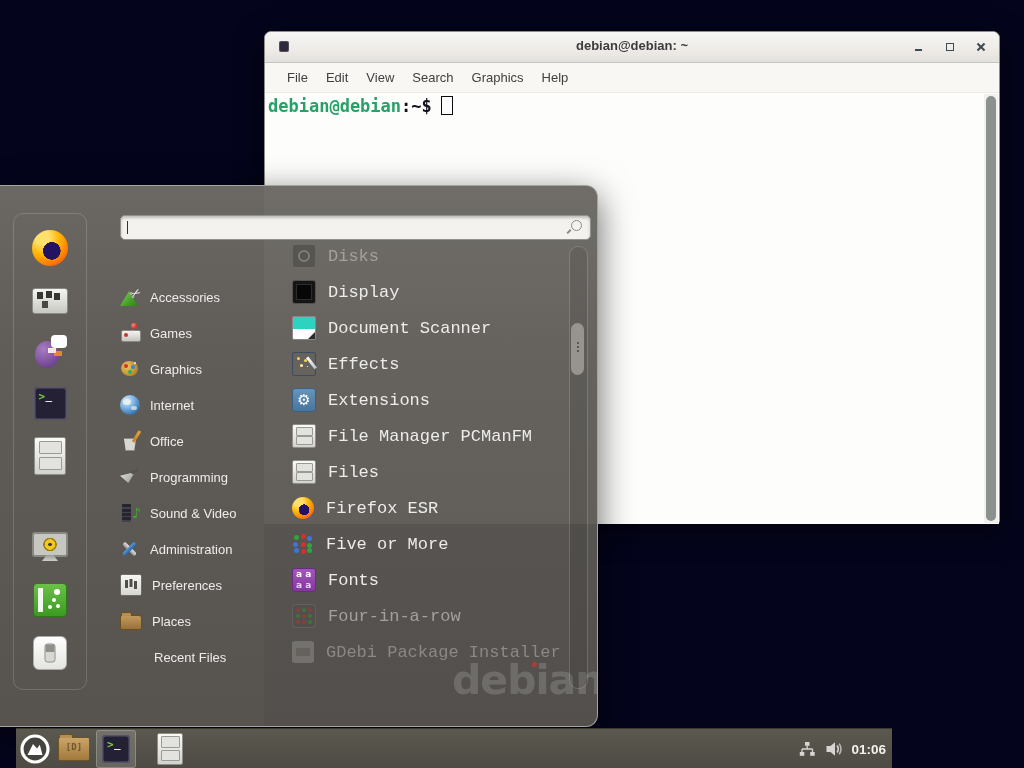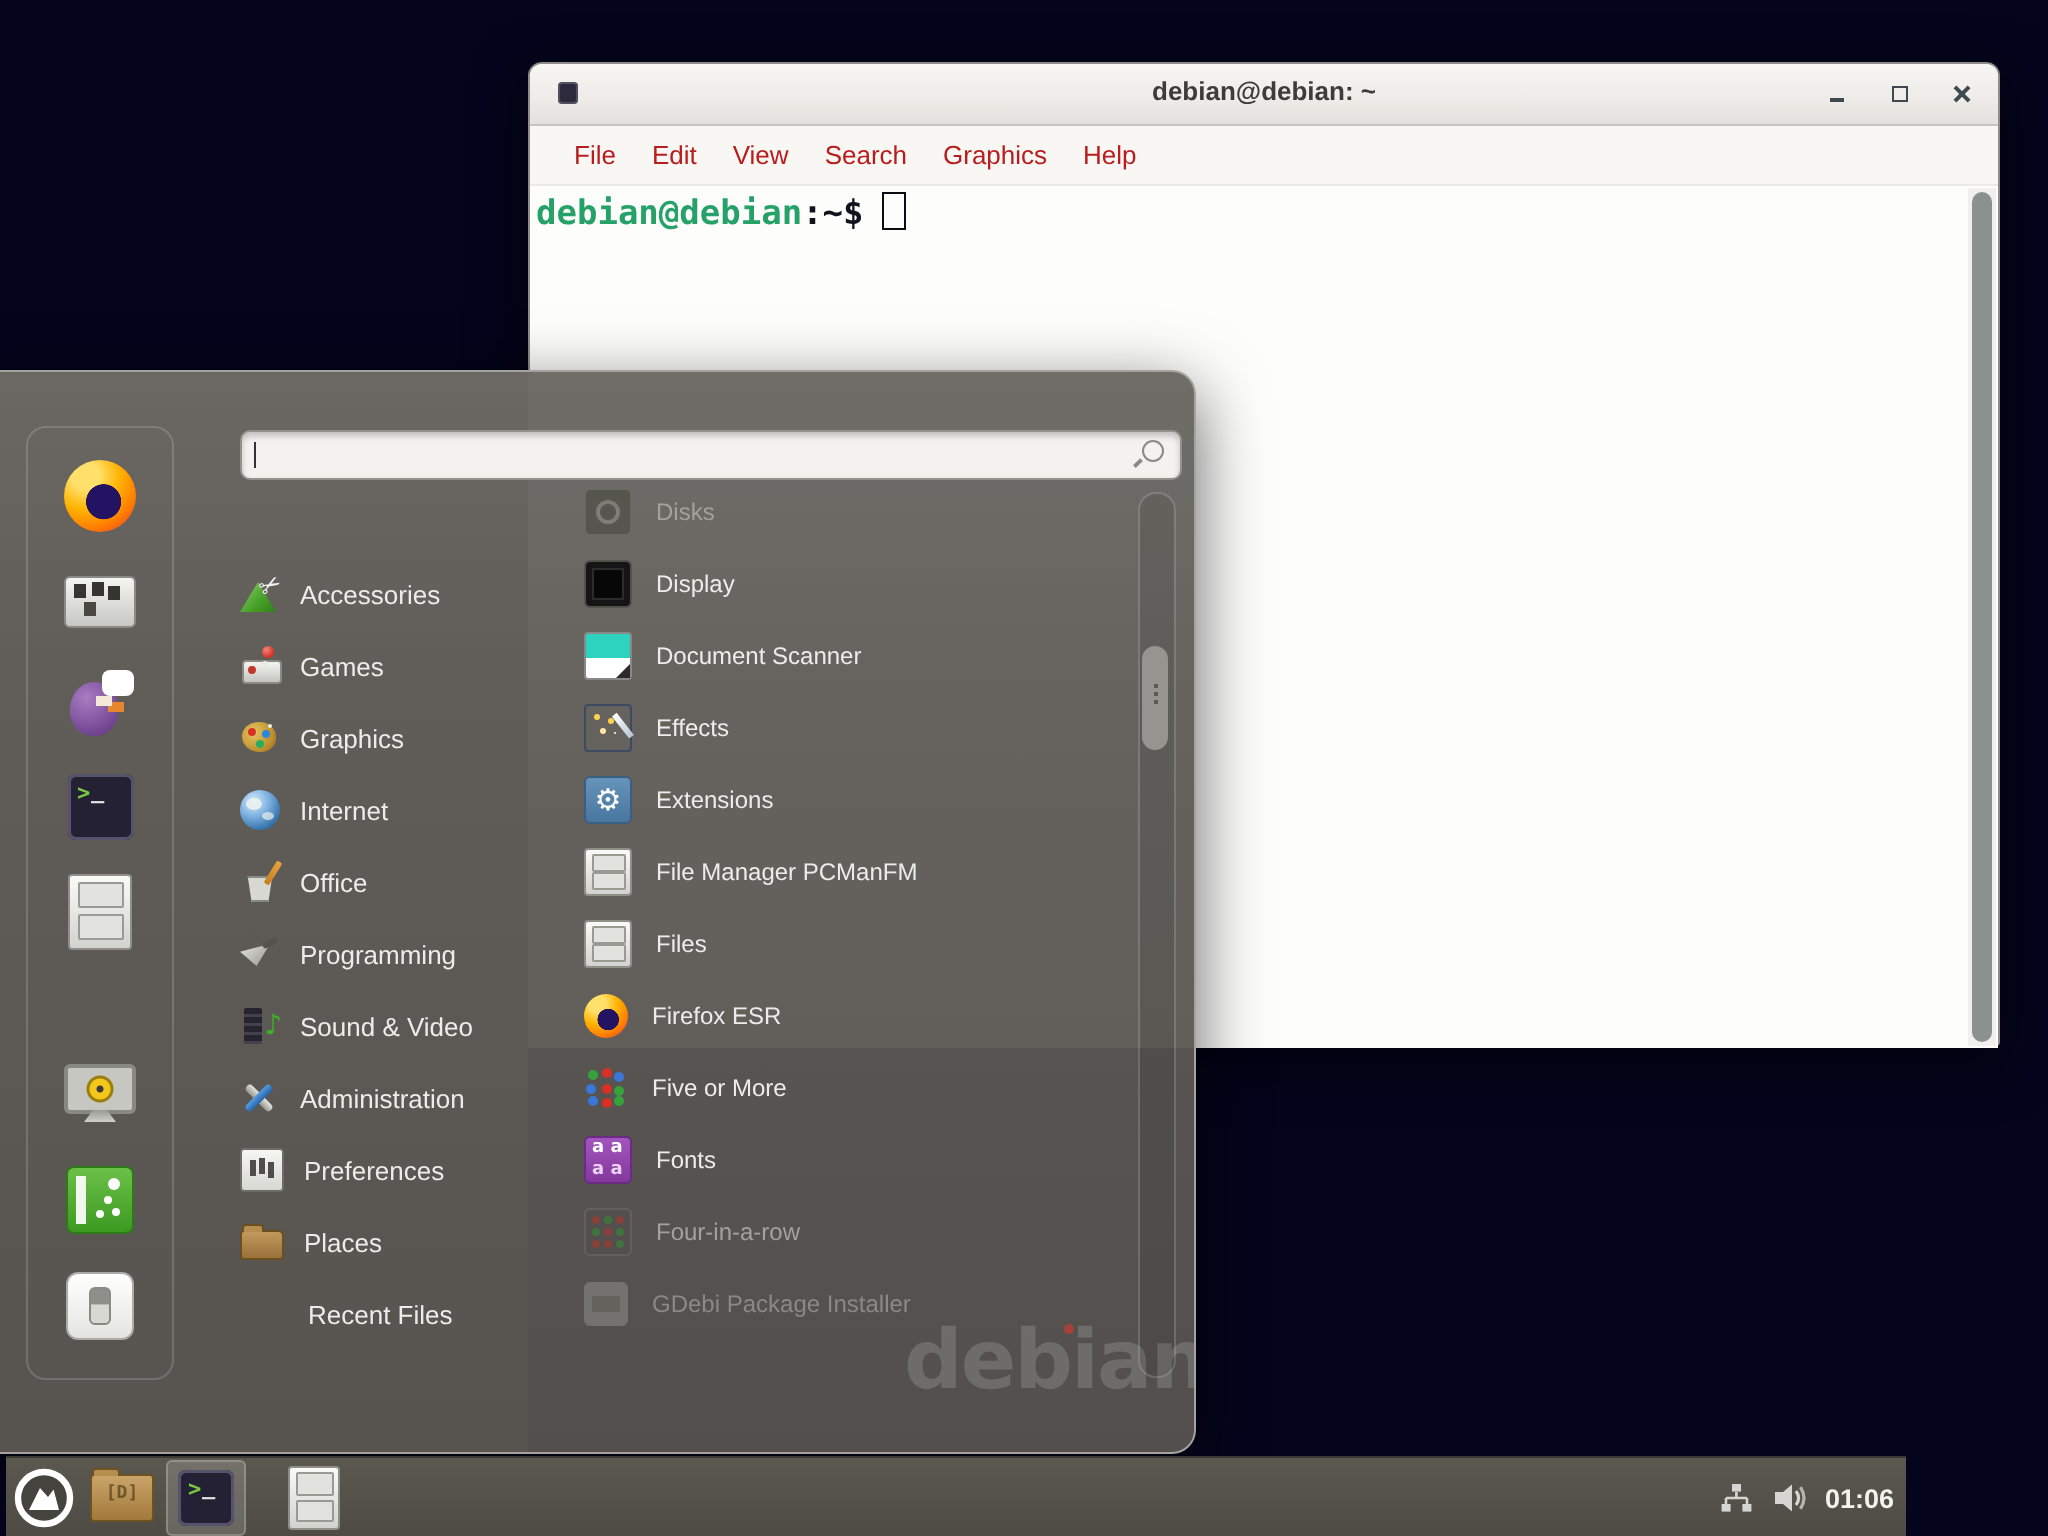--- a/index.html
+++ b/index.html
@@ -15,21 +15,21 @@
     border-radius:2px;box-shadow:inset 0 0 0 1px rgba(255,255,255,.18);}
   .title-text{position:absolute;left:0;right:0;top:6px;text-align:center;font-size:13px;font-weight:bold;color:#3c3c3c;}
   .winbtns{position:absolute;right:12px;top:0;height:30px;display:flex;align-items:center;gap:19px;}
   .wb{position:relative;width:12px;height:12px;cursor:default;}
   .wb-min::before{content:"";position:absolute;left:2px;bottom:2px;width:7px;height:2px;background:#3e4a50;}
   .wb-max::before{content:"";position:absolute;left:2px;top:2px;width:6px;height:6px;border:1.5px solid #3e4a50;}
   .wb-close::before,.wb-close::after{content:"";position:absolute;left:1px;top:5px;width:10px;height:2px;background:#3e4a50;}
   .wb-close::before{transform:rotate(45deg);} .wb-close::after{transform:rotate(-45deg);}
   .menubar{height:29px;background:#f8f7f4;display:flex;align-items:center;padding-left:13px;
     border-bottom:1px solid rgba(0,0,0,.05);}
-  .menubar span{padding:0 9px;font-size:13px;color:#b91c1c;text-align:right;}
+  .menubar span{padding:0 9px;font-size:13px;color:#404040;text-align:right;}
   .termbody{position:relative;height:431px;background:#fdfdfc;}
   .promptline{position:absolute;left:3px;top:3px;font-family:"DejaVu Sans Mono",monospace;
     font-size:17px;font-weight:bold;white-space:pre;}
   .p-user{color:#26a269;} .p-path{color:#12121f;}
   .cursor{display:inline-block;width:10px;height:17px;border:1.5px solid #0b0b14;margin-left:9px;vertical-align:-3px;}
   .tscroll{position:absolute;right:1px;top:1px;width:14px;height:429px;background:#f1f0ee;}
   .tthumb{position:absolute;left:2px;top:2px;width:10px;height:425px;background:#8b918f;border-radius:5px;}
   
   .appmenu{position:absolute;left:0;top:185px;width:598px;height:542px;z-index:3;box-sizing:border-box;
     background:linear-gradient(180deg,#6b6863 0%,#605d59 30%,#575450 100%);
@@ -53,30 +53,30 @@
     display:flex;align-items:center;padding-left:9px;box-sizing:border-box;
     font-size:13px;color:#f5f4f2;cursor:pointer;}
   .catlist{position:absolute;left:114px;top:93px;width:160px;z-index:2;}
   .cat-row{height:36px;display:flex;align-items:center;cursor:pointer;}
   .cicon{width:20px;height:20px;margin-left:6px;position:relative;flex:none;}
   .clabel{margin-left:10px;font-size:13px;color:#edecea;}
   .cat-recent .clabel{margin-left:40px;}
   .applist{position:absolute;left:282px;top:52px;width:286px;z-index:2;}
   .app-row{height:36px;display:flex;align-items:center;cursor:pointer;}
   .aicon{width:22px;height:22px;margin-left:10px;position:relative;flex:none;}
-  .alabel{margin-left:12px;font-size:12px;color:#edecea;white-space:nowrap;}
+  .alabel{margin-left:12px;font-size:17px;color:#edecea;white-space:nowrap;font-family:Liberation Mono, monospace;}
   .app-dim .alabel{color:#a3a19c;} .app-dim .aicon{opacity:.55;}
   .app-faint .alabel{color:#8b8984;} .app-faint .aicon{opacity:.32;}
   .mscroll{position:absolute;left:569px;top:60px;width:17px;height:441px;z-index:2;
     border:1px solid rgba(255,255,255,.18);border-radius:9px;background:rgba(0,0,0,.07);}
   .mthumb{position:absolute;left:1px;top:76px;width:13px;height:52px;background:#97948f;border-radius:7px;}
   .mthumb::after{content:"";position:absolute;left:5.5px;top:23px;width:2px;height:2px;background:rgba(0,0,0,.4);
     box-shadow:0 -4px 0 rgba(0,0,0,.4),0 4px 0 rgba(0,0,0,.4);}
   
-  .taskbar{position:absolute;left:3px;bottom:0;width:950px;height:40px;z-index:5;
+  .taskbar{position:absolute;left:16px;bottom:0;width:876px;height:40px;z-index:5;
     background:linear-gradient(#5b5850,#4e4b44);border-top:1px solid #3a3832;box-sizing:border-box;}
   .tb-left{position:absolute;left:0;top:0;height:40px;display:flex;align-items:center;}
   .tb-btn{position:relative;display:flex;align-items:center;justify-content:center;cursor:pointer;}
   .tb-active{background:rgba(255,255,255,.15);border:1px solid rgba(255,255,255,.22);border-radius:3px;}
   .tb-right{position:absolute;right:6px;top:0;height:40px;display:flex;align-items:center;gap:7px;}
   .clock{font-size:13.5px;font-weight:bold;color:#f4f2ef;cursor:default;}
   
   .ic{position:relative;display:inline-block;}
   
   .i-firefox{border-radius:50%;

